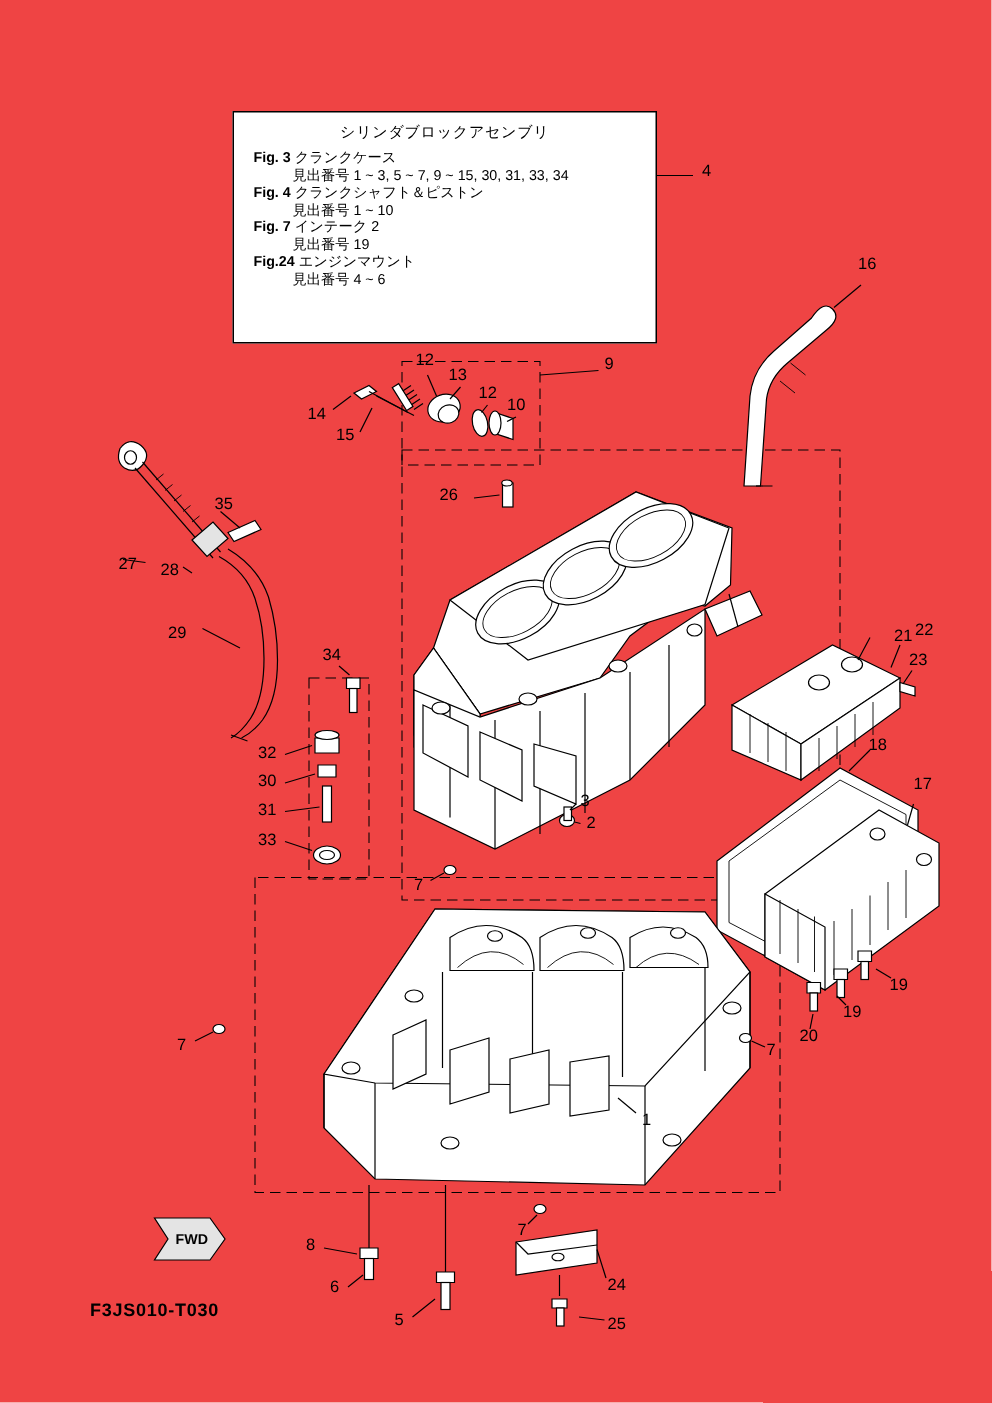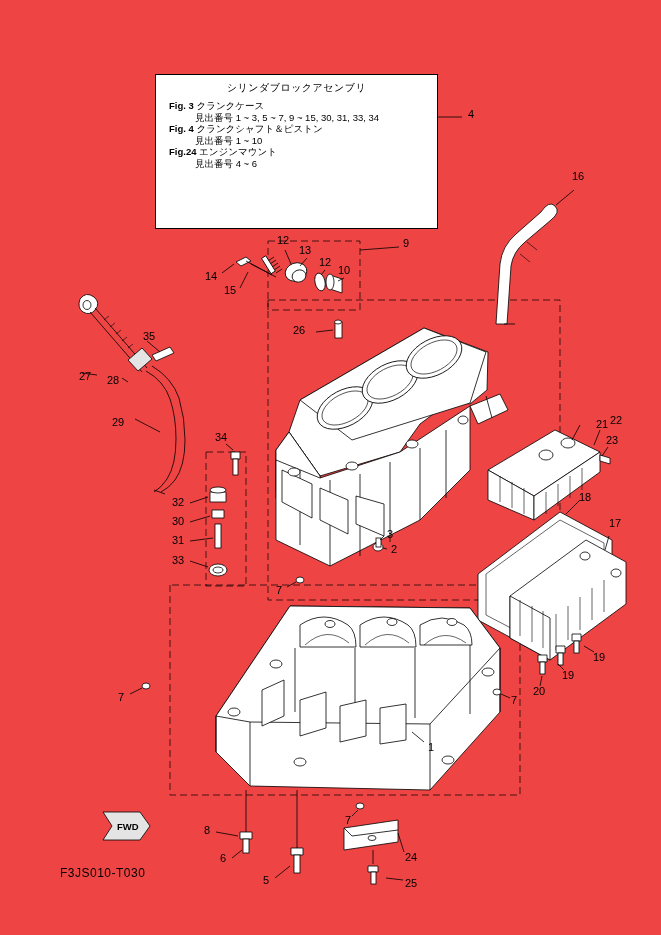--- a/index.html
+++ b/index.html
@@ -60,20 +60,21 @@
     font-family: "Liberation Sans", sans-serif;
     white-space: nowrap;
   }
   .partcode {
     position: absolute;
     left: 60px;
     top: 866px;
     font-size: 12px;
     letter-spacing: 0.5px;
     color: #000;
+    font-weight: bold;
   }
   .fwd-label {
     position: absolute;
     left: 117px;
     top: 821px;
     font-size: 9.5px;
     font-weight: bold;
     color: #000;
   }
   svg.art {
@@ -99,20 +100,25 @@
     <div class="legend-rows">
       <div class="legend-row">
         <span class="fig">Fig. 3</span>
         <span>クランクケース</span>
         <span class="sub">見出番号 1 ~ 3, 5 ~ 7, 9 ~ 15, 30, 31, 33, 34</span>
       </div>
       <div class="legend-row">
         <span class="fig">Fig. 4</span>
         <span>クランクシャフト＆ピストン</span>
         <span class="sub">見出番号 1 ~ 10</span>
+      </div>
+      <div class="legend-row">
+        <span class="fig">Fig. 7</span>
+        <span>インテーク 2</span>
+        <span class="sub">見出番号 19</span>
       </div>
       <div class="legend-row">
         <span class="fig">Fig.24</span>
         <span>エンジンマウント</span>
         <span class="sub">見出番号 4 ~ 6</span>
       </div>
     </div>
   </div>
 
   <svg class="art" viewBox="0 0 661 935">

